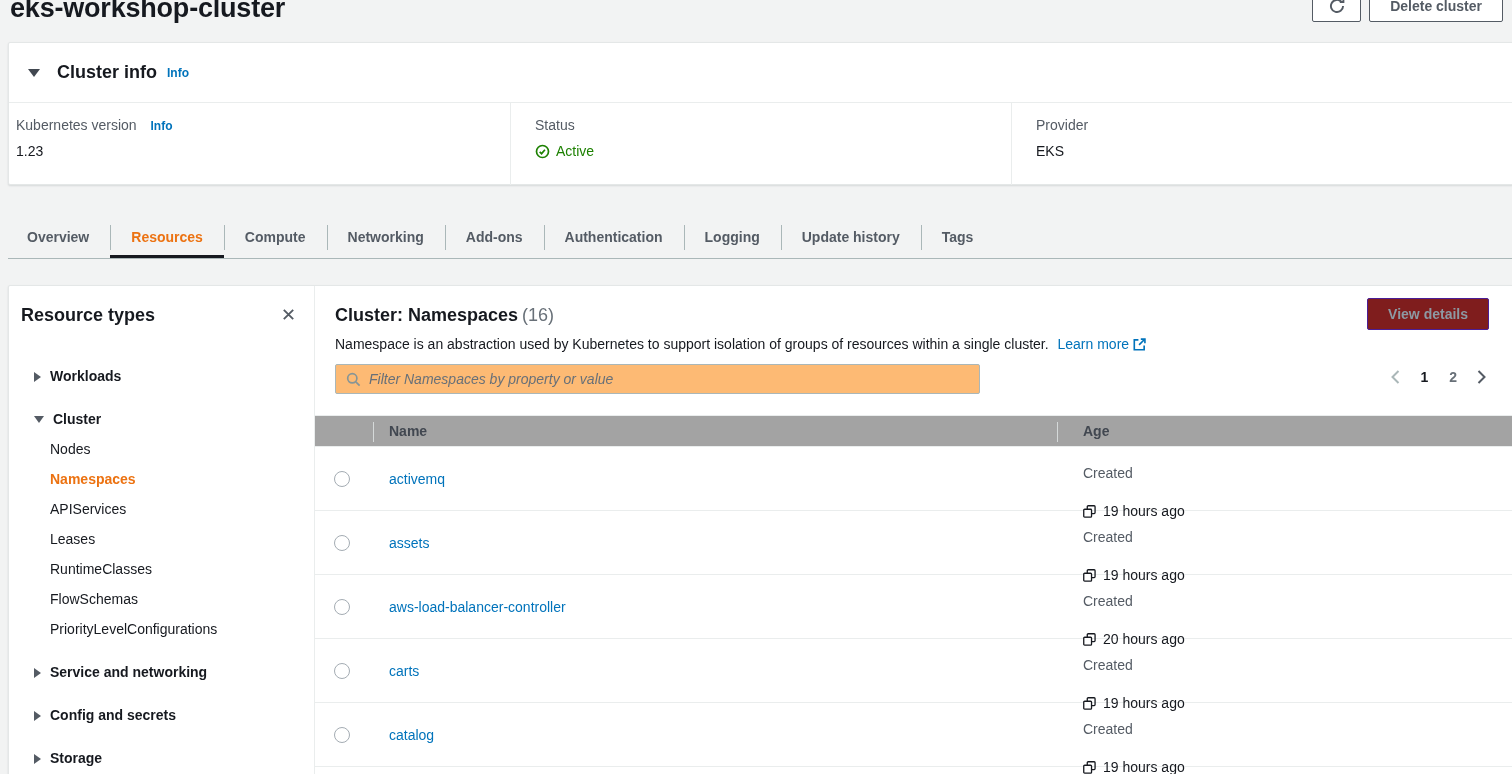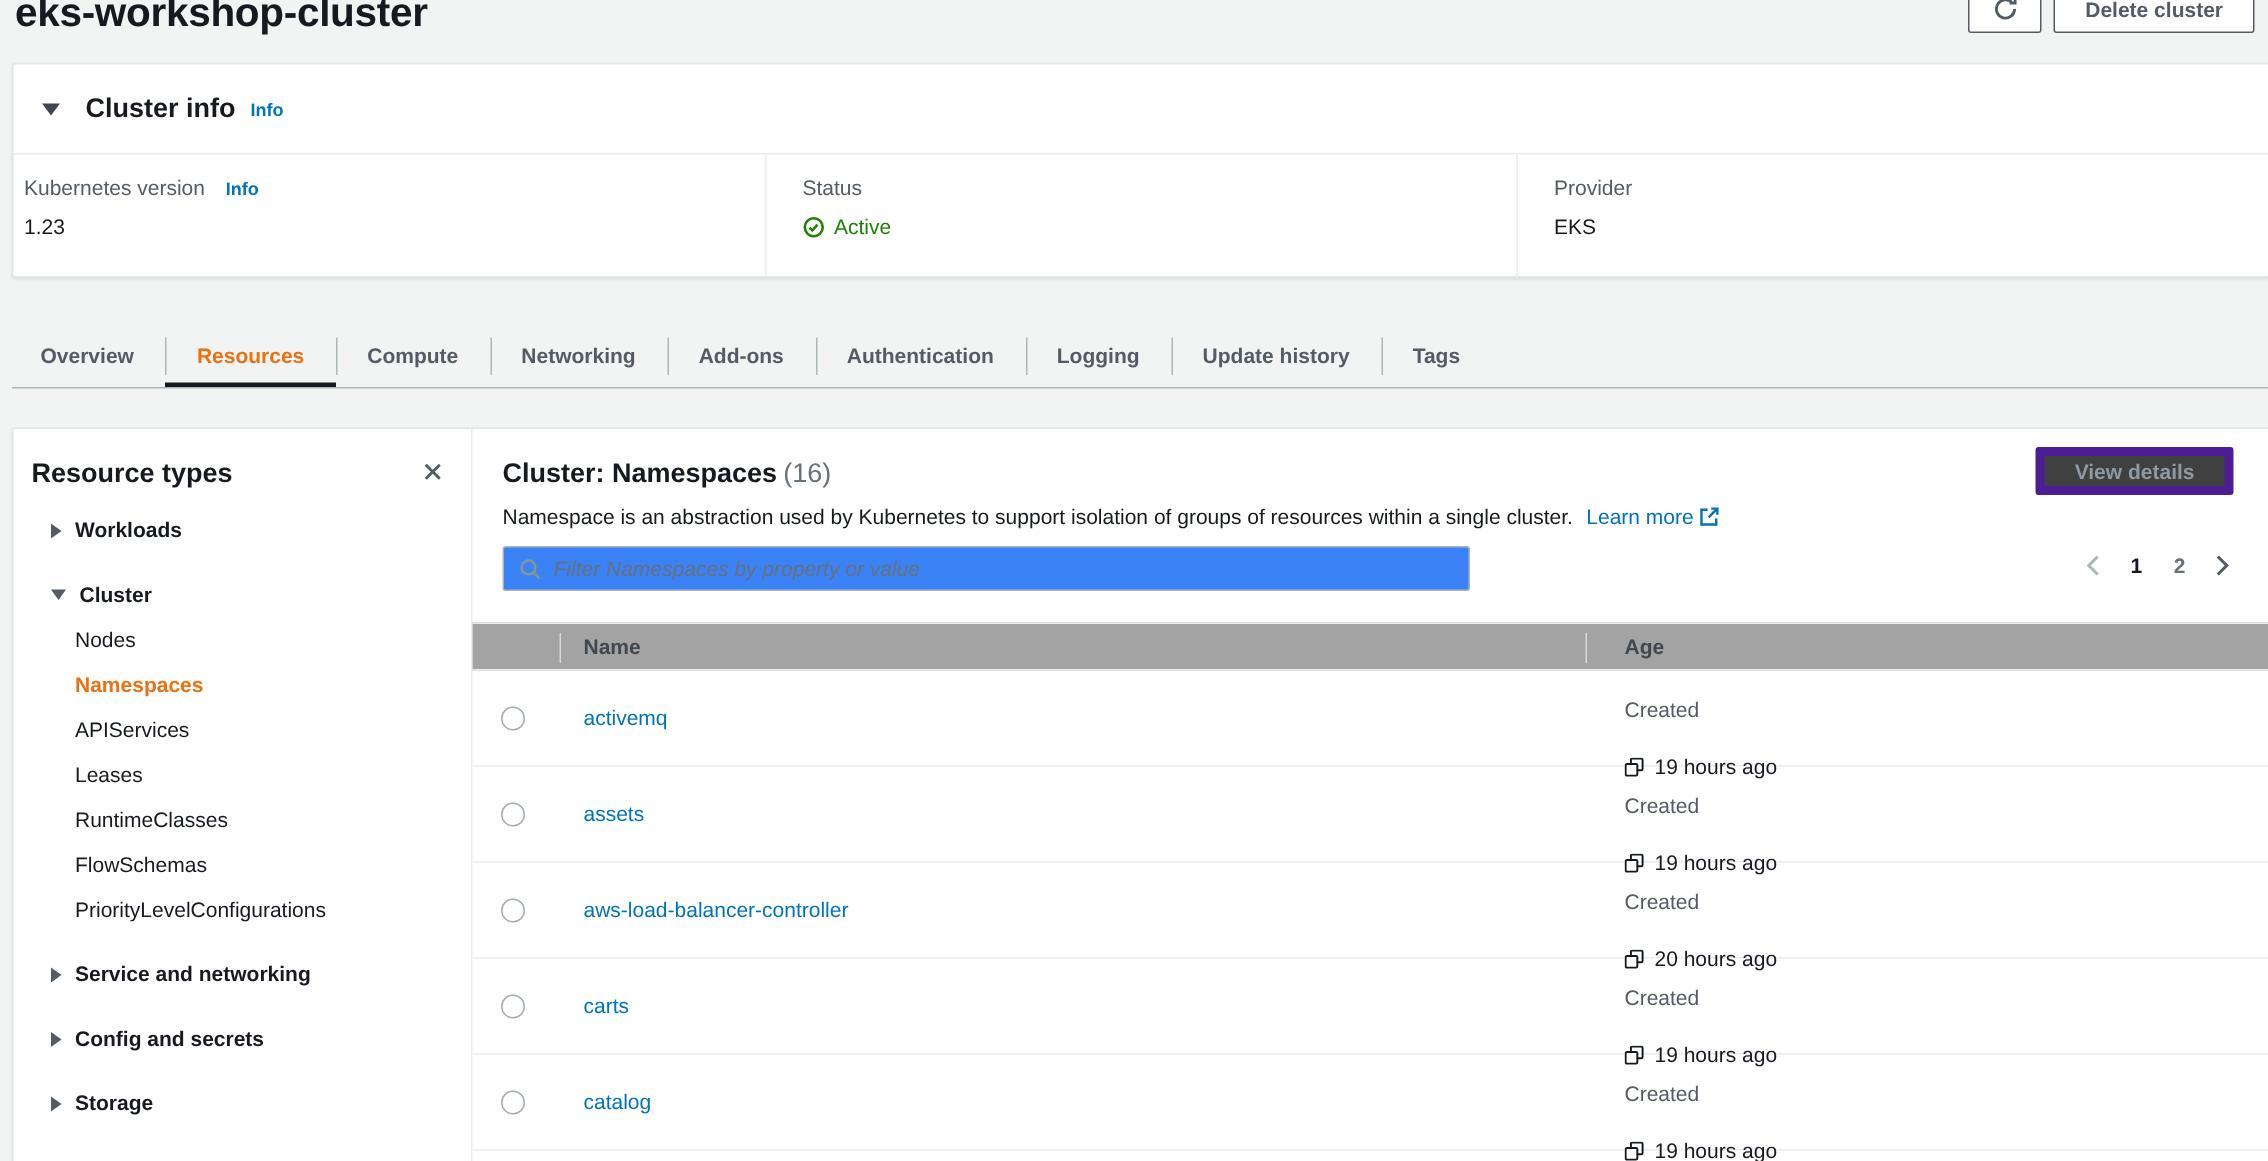--- a/index.html
+++ b/index.html
@@ -58,41 +58,41 @@
 
   
   .content-card { left:8px; right:-2px; top:285px; height:520px; display:flex; }
 
   .sidebar { width:306px; border-right:1px solid #eaeded; padding:18px 16px 0 12px; flex-shrink:0; }
   .sb-head { display:flex; justify-content:space-between; align-items:flex-start; }
   .sb-title { font-size:18px; font-weight:700; color:#16191f; line-height:22px; }
   .sb-close { background:none; border:none; cursor:pointer; padding:2px; margin-top:1px; }
   .sb-row { height:15px; line-height:15px; display:flex; align-items:center; font-size:14px; }
   .sb-group { margin-top:28px; padding-left:13px; gap:9px; font-weight:700; color:#16191f; cursor:pointer; }
-  .sb-group.first { margin-top:20px; }
+  .sb-group.first { margin-top:43px; }
   .caret-r { width:0; height:0; border-top:5px solid transparent; border-bottom:5px solid transparent; border-left:7px solid #545b64; }
   .caret-d { width:0; height:0; border-left:5px solid transparent; border-right:5px solid transparent; border-top:7px solid #545b64; }
   .sb-child { margin-top:15px; padding-left:29px; color:#16191f; cursor:pointer; }
   .sb-child.selected { color:#ec7211; font-weight:700; }
 
   
   .main { flex:1; position:relative; padding-top:18px; }
   .main-head { padding-left:20px; }
   .main-title { font-size:18px; line-height:22px; font-weight:700; color:#16191f; }
   .main-title .count { font-weight:400; color:#687078; margin-left:4px; }
   .view-details {
     position:absolute; top:12px; right:24px; height:32px; padding:0 20px;
-    background:#404040; border:6px solid #4c1d95; border-radius:2px;
+    background:#7f1d1d; border:1px solid #4c1d95; border-radius:2px;
     font-family:"Liberation Sans",sans-serif; font-size:14px; font-weight:700; color:#8d99a3;
   }
   .desc { margin-top:10px; padding-left:20px; font-size:14px; color:#16191f; line-height:17px; }
   .learn-more { color:#0073bb; text-decoration:none; cursor:pointer; display:inline-flex; align-items:center; gap:4px; margin-left:5px; }
   .filter-wrap {
     position:relative; margin:11px 0 0 20px; width:645px; height:30px;
-    border:1px solid #aab7b8; border-radius:2px; background:#3b82f6;
+    border:1px solid #aab7b8; border-radius:2px; background:#fdba74;
   }
   .filter-wrap .search-ic { position:absolute; left:10px; top:7px; }
   .filter-input {
     width:100%; height:100%; border:none; outline:none; background:transparent;
     padding-left:33px; font-family:"Liberation Sans",sans-serif; font-size:14px; color:#16191f;
   }
   .filter-input::placeholder { font-style:italic; color:#687078; }
 
   .pager { position:absolute; right:24px; top:81px; display:flex; align-items:center; gap:13px; }
   .pg-btn { background:none; border:none; cursor:pointer; padding:2px; }

